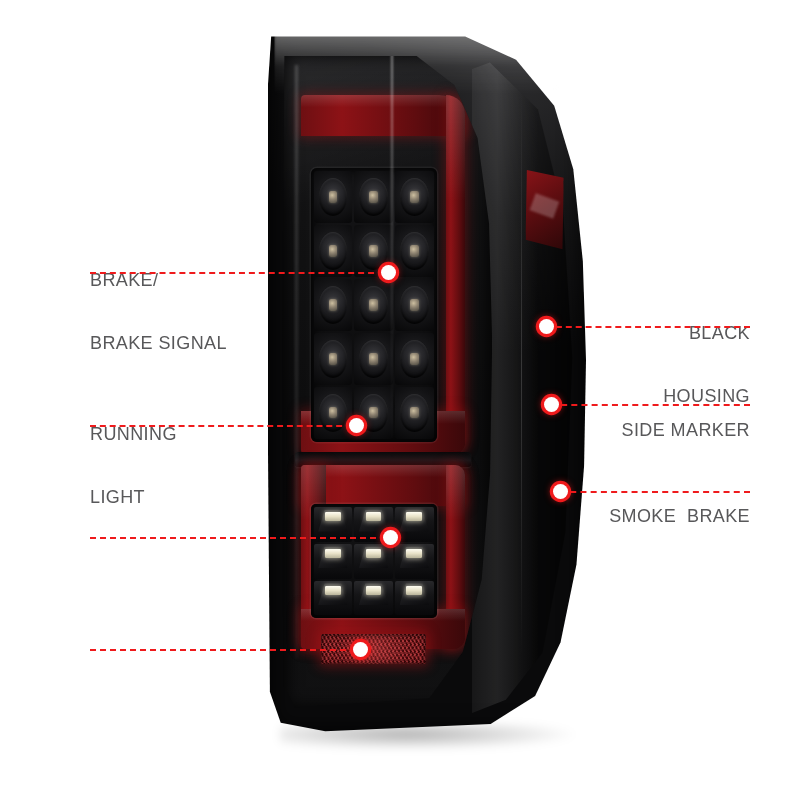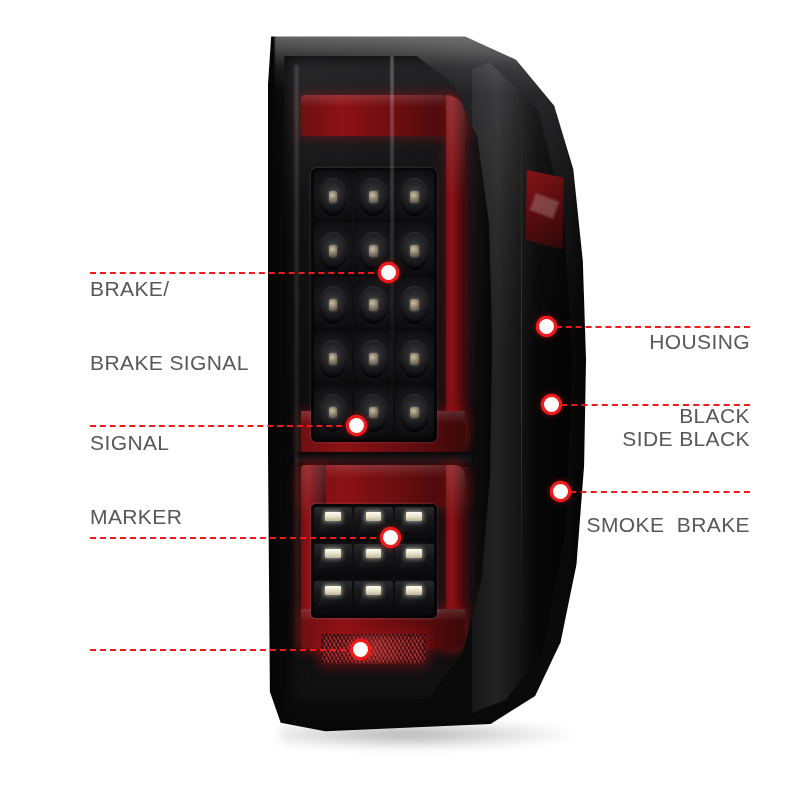--- a/index.html
+++ b/index.html
@@ -15,21 +15,21 @@
     width: 800px;
     height: 800px;
     background: #ffffff;
     overflow: hidden;
   }
 
   
   .label {
     position: absolute;
     color: #58585a;
-    font-size: 21px;
+    font-size: 18px;
     letter-spacing: 0.4px;
     line-height: 1.17;
     white-space: pre;
     font-weight: 400;
   }
   .label.left  { text-align: left; }
   .label.right { text-align: right; }
 
   
   .leader {
@@ -471,41 +471,41 @@
   </div>
 
   <div class="label left" style="left:90px; top:228px;">
     <div>BRAKE/</div>
     <div>BRAKE SIGNAL</div>
   </div>
   <div class="leader" style="left:90px; top:272px; width:294px;"></div>
   <div class="dot" style="left:388px; top:272px;"></div>
 
   <div class="label left" style="left:90px; top:382px;">
-    <div>SIGNAL</div>
-    <div>MARKER</div>
+    <div>RUNNING</div>
+    <div>LIGHT</div>
   </div>
   <div class="leader" style="left:90px; top:425px; width:262px;"></div>
   <div class="dot" style="left:356px; top:425px;"></div>
 
   <div class="leader" style="left:90px; top:537px; width:296px;"></div>
   <div class="dot" style="left:390px; top:537px;"></div>
 
   <div class="leader" style="left:90px; top:649px; width:266px;"></div>
   <div class="dot" style="left:360px; top:649px;"></div>
 
   <div class="label right" style="right:50px; top:281px; width:300px;">
+    <div>BLACK</div>
     <div>HOUSING</div>
-    <div>BLACK</div>
   </div>
   <div class="leader" style="left:546px; top:326px; width:204px;"></div>
   <div class="dot" style="left:546px; top:326px;"></div>
 
   <div class="label right" style="right:50px; top:378px; width:300px;">
-    <div>SIDE BLACK</div>
+    <div>SIDE MARKER</div>
   </div>
   <div class="leader" style="left:551px; top:404px; width:199px;"></div>
   <div class="dot" style="left:551px; top:404px;"></div>
 
   <div class="label right" style="right:50px; top:464px; width:300px;">
     <div>SMOKE  BRAKE</div>
   </div>
   <div class="leader" style="left:560px; top:491px; width:190px;"></div>
   <div class="dot" style="left:560px; top:491px;"></div>
 

